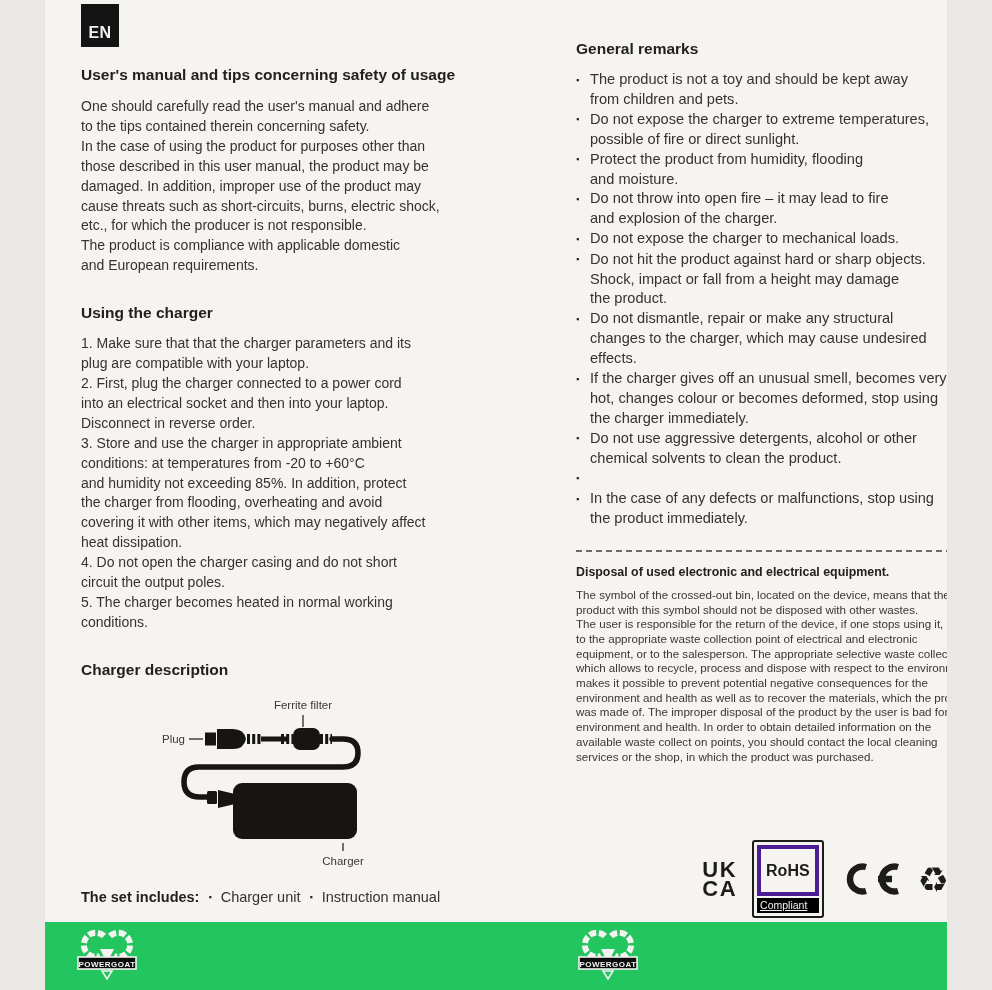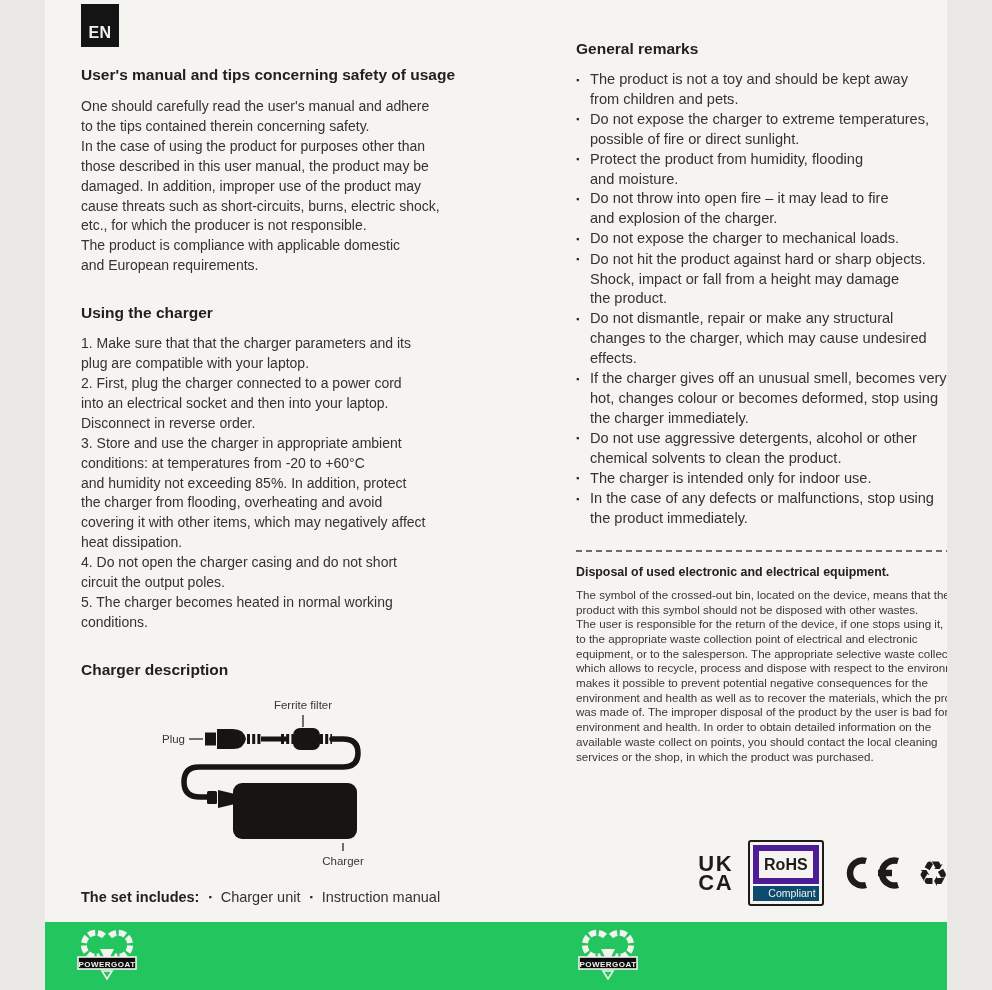--- a/index.html
+++ b/index.html
@@ -55,26 +55,26 @@
   }
   .ukca {
     font-weight:bold; font-size:22px; line-height:.88; letter-spacing:1.5px;
     color:#1d1c1b; text-align:left;
   }
   .rohs {
     border:2px solid #1d1c1b; border-radius:3px; padding:3px;
     display:inline-block; background:#f5f4f1;
   }
   .rohs-title {
-    display:block; border:6px solid #4c1d95; font-weight:bold; font-size:16px;
-    line-height:19px; padding:4px 5px; text-align:center; color:#1d1c1b;
+    display:block; border:4px solid #4c1d95; font-weight:bold; font-size:16px;
+    line-height:19px; padding:12px 5px; text-align:center; color:#1d1c1b;
   }
   .rohs-sub {
-    display:block; background:#0c4a6e; color:#f4f3f0; font-size:10.5px;
-    text-align:right; padding:1px 3px 2px 3px; margin-top:2px;
+    display:block; background:#000000; color:#f4f3f0; font-size:10.5px;
+    text-align:left; padding:1px 3px 2px 3px; margin-top:2px;text-decoration:underline;
   }
   .recycle { font-size:35px; line-height:1; color:#1d1c1b; }
 
   
   .set-includes {
     display:flex; align-items:center; gap:9px;
     margin-top:18px; font-size:14.5px; color:#35322f;
   }
   .si-label { font-weight:bold; color:#232120; }
   .si-marker { font-size:9px; color:#232120; }
@@ -223,21 +223,20 @@
 hot, changes colour or becomes deformed, stop using
 the charger immediately.</span>
       </div>
       <div class="bullet-row">
         <span class="bullet-marker">▪</span>
         <span class="bullet-text">Do not use aggressive detergents, alcohol or other
 chemical solvents to clean the product.</span>
       </div>
       <div class="bullet-row">
         <span class="bullet-marker">▪</span>
-        <span class="bullet-text">The charger is intended only for indoor use.</span>
       </div>
       <div class="bullet-row">
         <span class="bullet-marker">▪</span>
         <span class="bullet-text">In the case of any defects or malfunctions, stop using
 the product immediately.</span>
       </div>
     </div>
 
     <hr class="divider">
 

